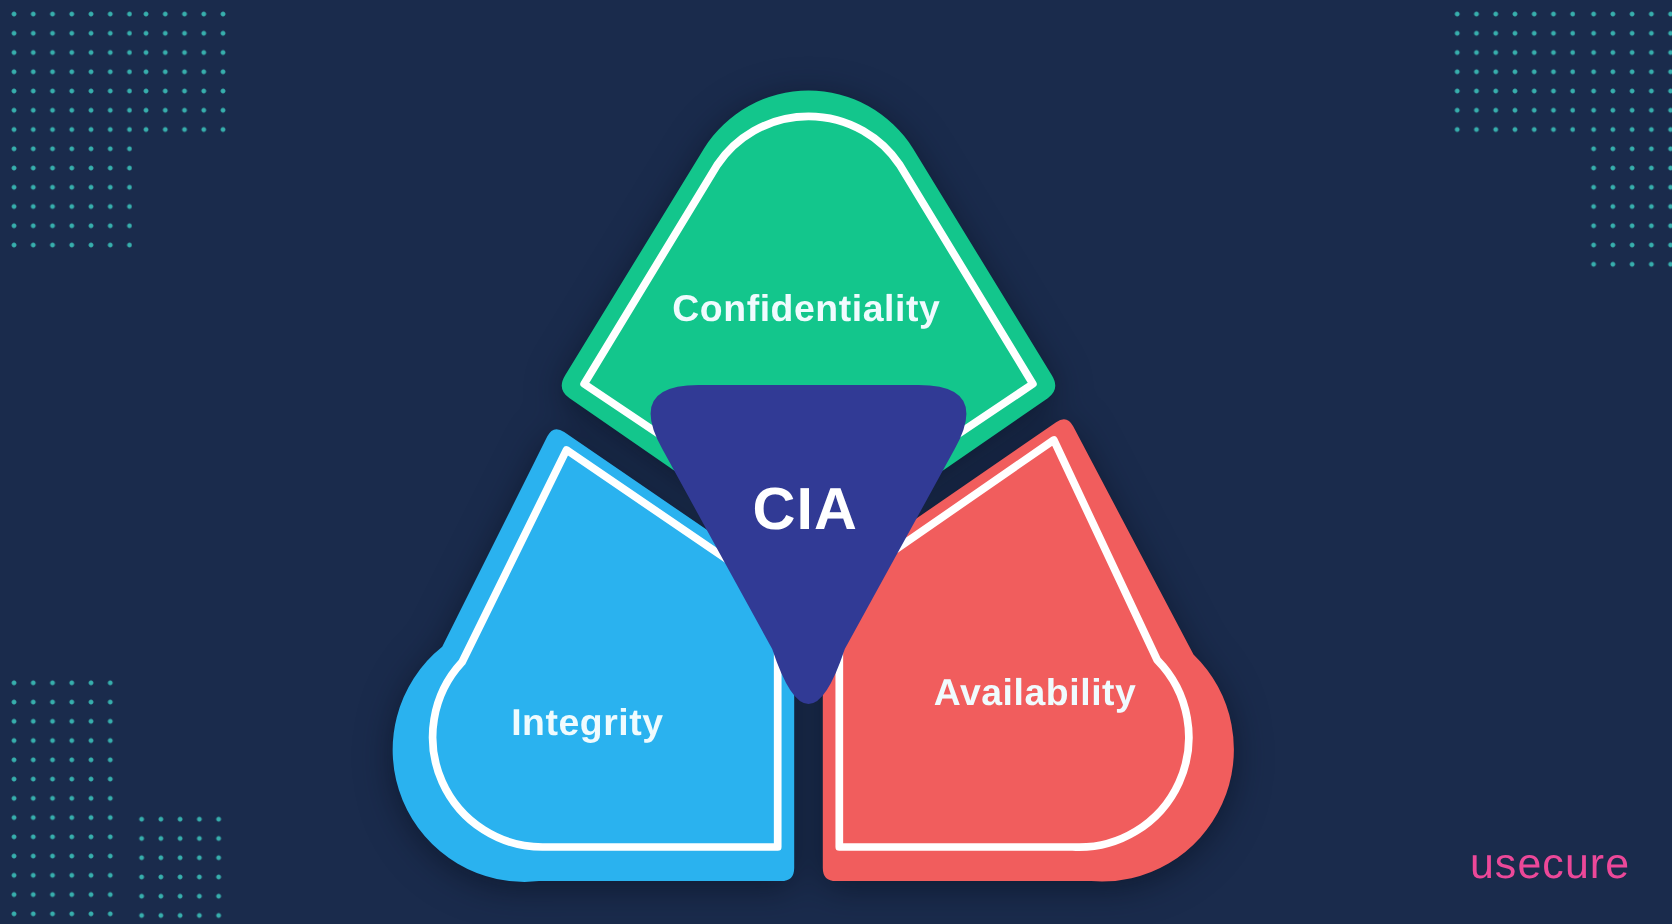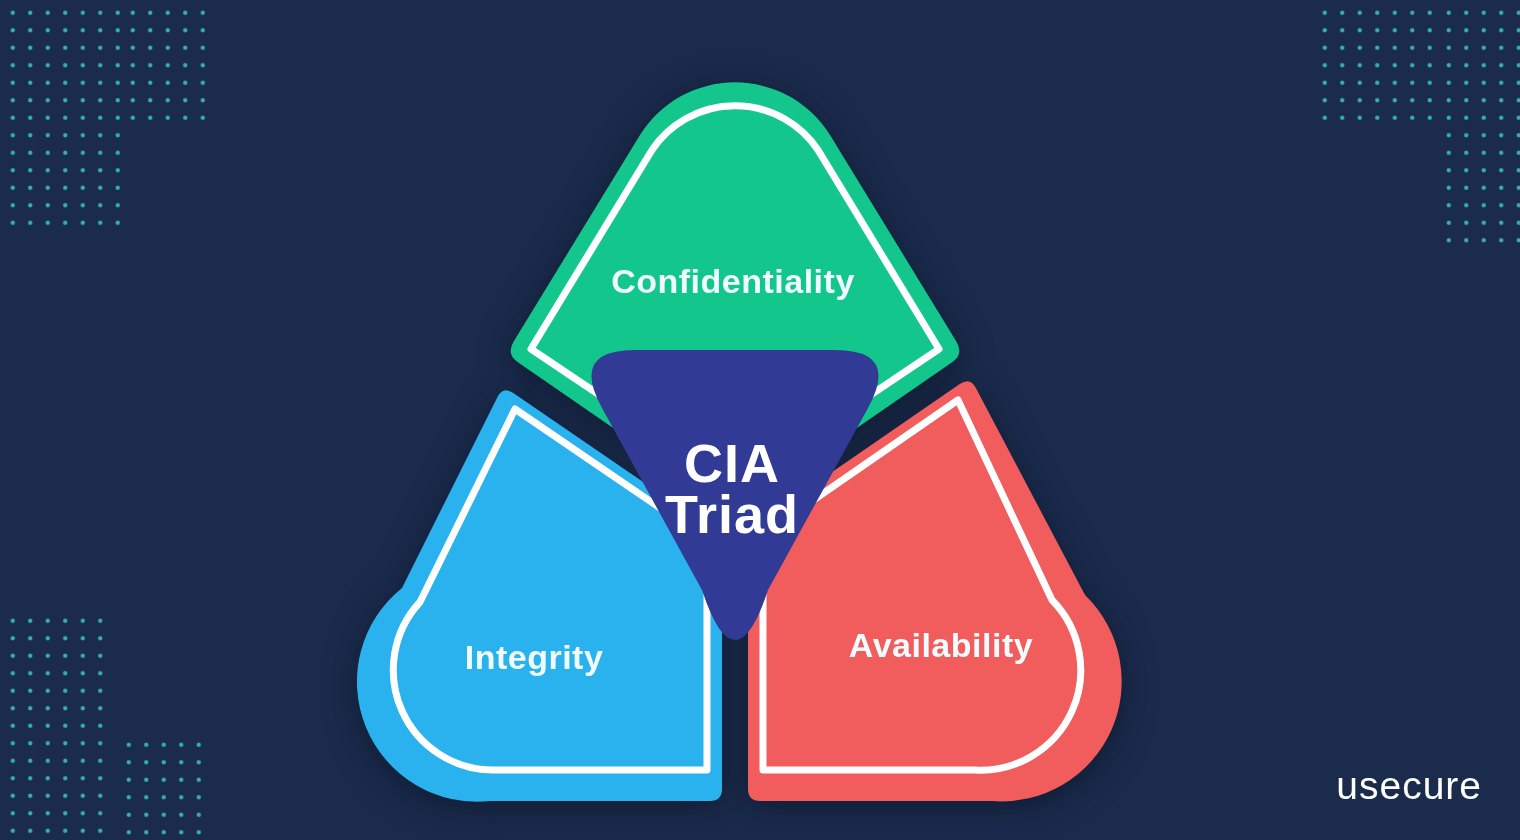--- a/index.html
+++ b/index.html
@@ -43,21 +43,21 @@
   .label {
     position: absolute;
     text-align: center;
     font-weight: 700;
     font-size: 34px;
     letter-spacing: 0.5px;
     color: #f0fbfe;
   }
   .label.confidentiality { left: 433px; top: 262px; width: 600px; }
   .label.integrity       { left: 334px; top: 638px; width: 400px; }
-  .label.availability    { left: 741px; top: 626px; width: 400px; }
+  .label.availability    { left: 741px; top: 611px; width: 400px; }
 
   .center-line {
     position: absolute;
     left: 532px;
     width: 400px;
     text-align: center;
     font-weight: 700;
     font-size: 54px;
     letter-spacing: 1px;
     color: #ffffff;
@@ -67,21 +67,21 @@
 
   .logo {
     position: absolute;
     left: 1182px;
     top: 764px;
     width: 300px;
     text-align: right;
     font-weight: 400;
     font-size: 39px;
     letter-spacing: 1px;
-    color: #ffffff;
+    color: #ec4899;
   }
 </style>
 </head>
 <body>
 
 <div class="stage">
 
   <div class="dots tl-a"></div>
   <div class="dots tl-b"></div>
   <div class="dots tr-a"></div>
@@ -109,16 +109,15 @@
 
     <path d="M 635,350 L 835,350 Q 900,350 868,408 L 768,590
              Q 735,690 702,590 L 602,408 Q 570,350 635,350 Z" fill="#313a95"></path>
   </svg>
 
   <div class="label confidentiality">Confidentiality</div>
   <div class="label integrity">Integrity</div>
   <div class="label availability">Availability</div>
 
   <div class="center-line line1">CIA</div>
-  <div class="center-line line2">Triad</div>
 
   <div class="logo">usecure</div>
 </div>
 
 </body></html>

